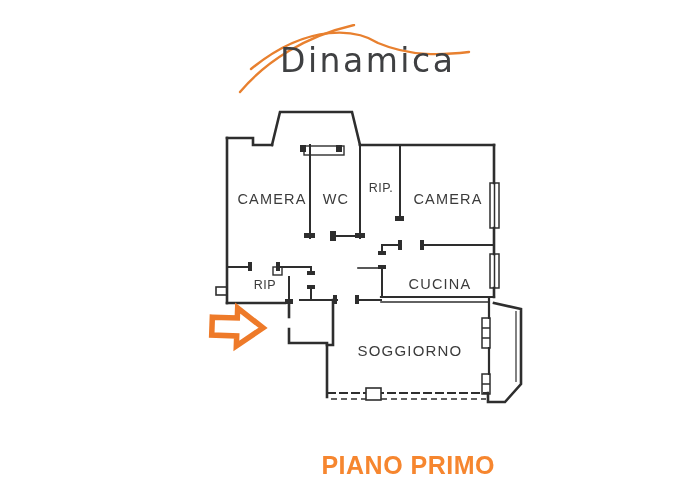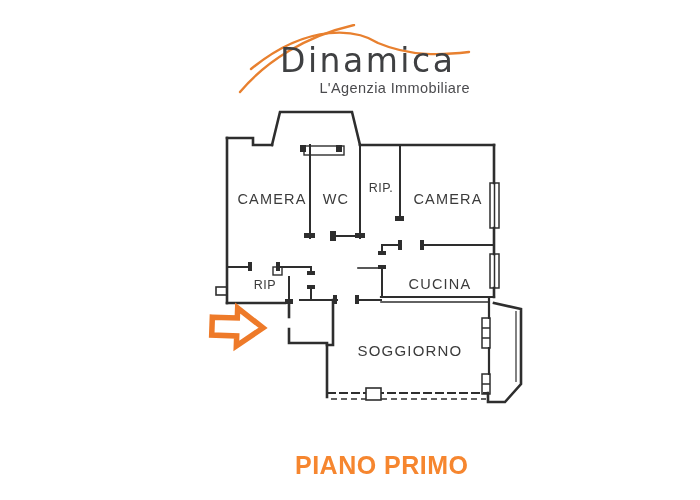--- a/index.html
+++ b/index.html
@@ -24,39 +24,38 @@
   .plan{position:absolute;left:0;top:0;width:700px;height:500px;}
   .plan text{
     font-family:"Liberation Sans",sans-serif;fill:#3B3B3B;
     text-anchor:middle;
   }
   .room-big{font-size:14.5px;letter-spacing:1.2px;}
   .room-small{font-size:12.5px;letter-spacing:0.5px;}
   .room-sogg{font-size:15px;letter-spacing:1.2px;}
   
   .floor-title{
-    position:absolute;left:295px;top:451px;width:200px;text-align:left;
+    position:absolute;left:295px;top:451px;width:200px;text-align:right;
     font-size:25px;font-weight:bold;letter-spacing:0.5px;color:#F6862F;
     white-space:nowrap;
   }
 </style>
 </head>
 <body>
 
 <div class="page">
 
   <div class="logo">
     <svg width="238" height="80" viewBox="0 0 238 80">
       <g fill="none" stroke="#E8802F" stroke-width="2.4" stroke-linecap="round">
         <path d="M2,68 C28,37 68,12 116,1"></path>
         <path d="M13,45 C72,-3 120,6 140,19 C173,33 205,31 231,28"></path>
       </g>
     </svg>
     <div class="brand">Dinamica</div>
-    <div class="tagline">L'Agenzia Immobiliare</div>
   </div>
 
   <svg class="plan" viewBox="0 0 700 500">
 
     <g fill="none" stroke="#2E2E2E" stroke-width="2.6" stroke-linecap="square">
       <path d="M227,138 L253,138 L253,145 L272,145"></path>
       <path d="M272,145 L280,112 L352,112 L360,145"></path>
       <path d="M360,145 L494,145"></path>
       <path d="M494,145 L494,183 M494,228 L494,254 M494,288 L494,297"></path>
       <path d="M227,138 L227,303"></path>

